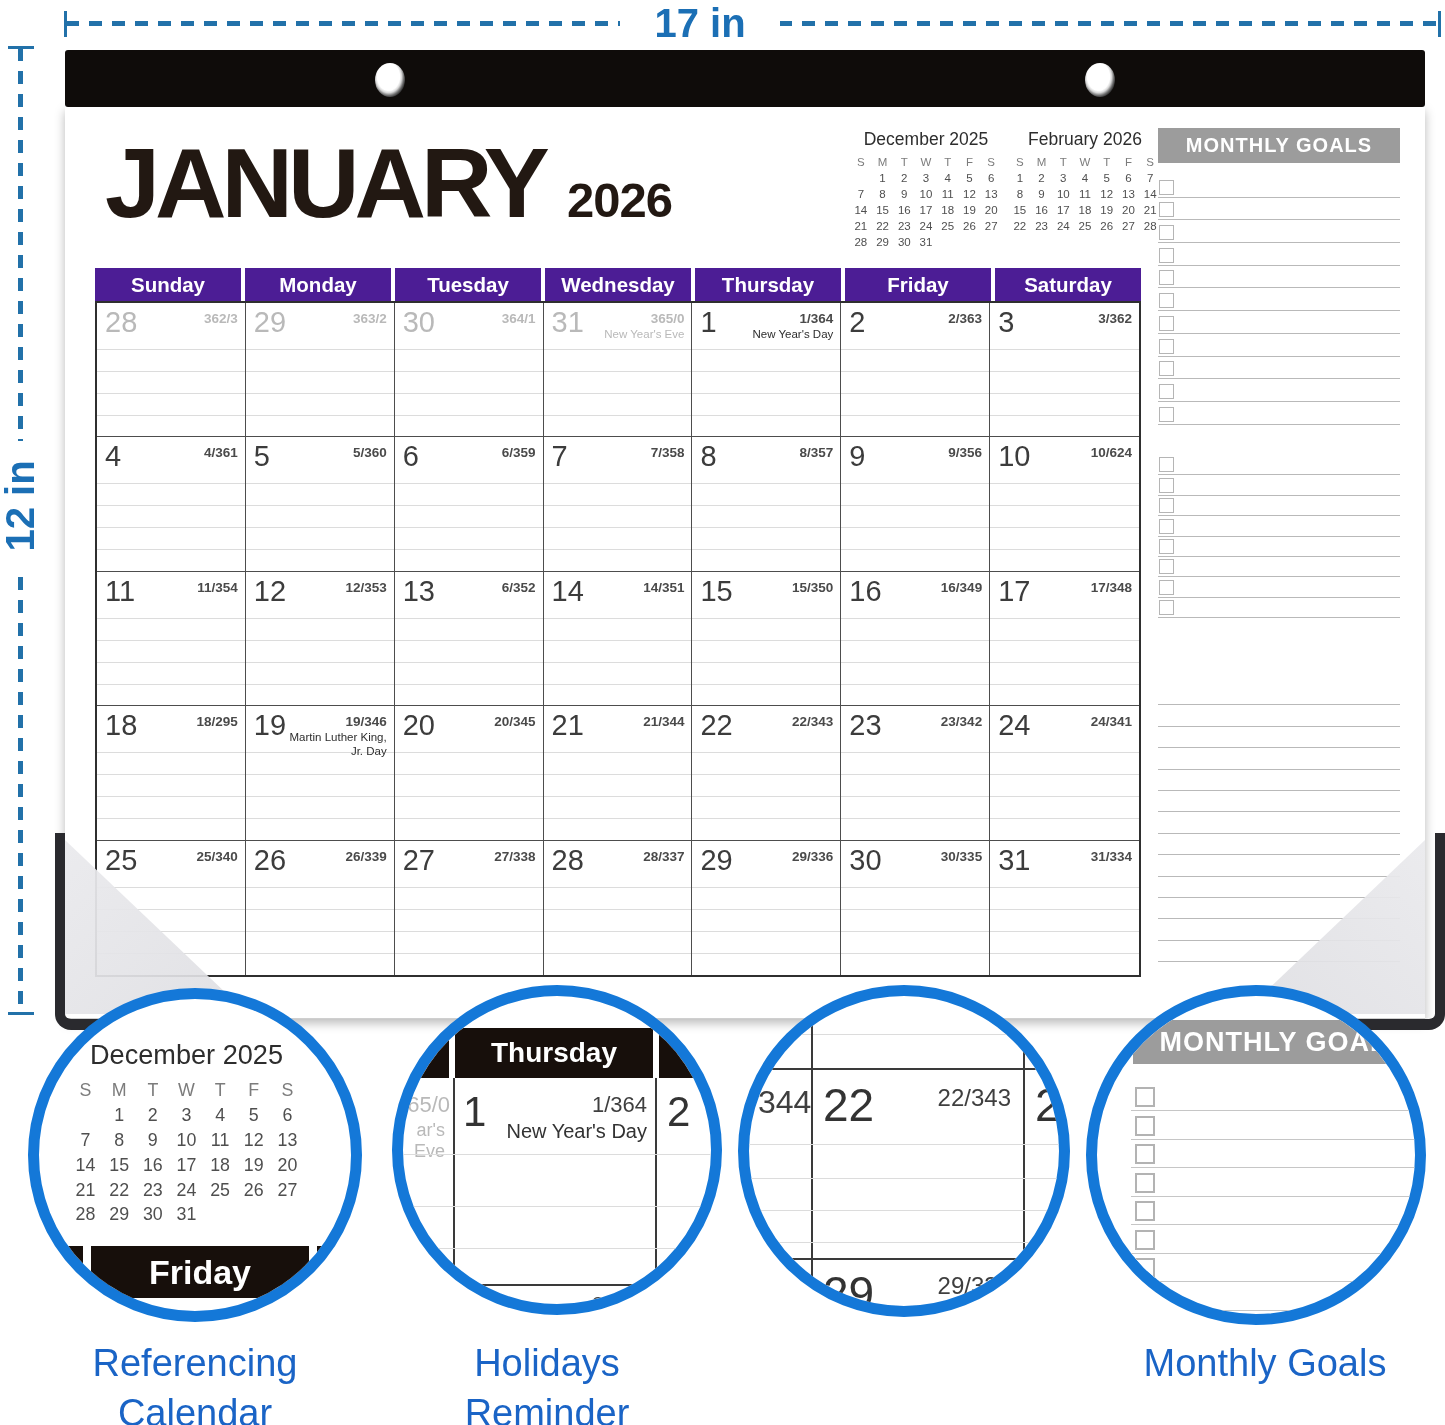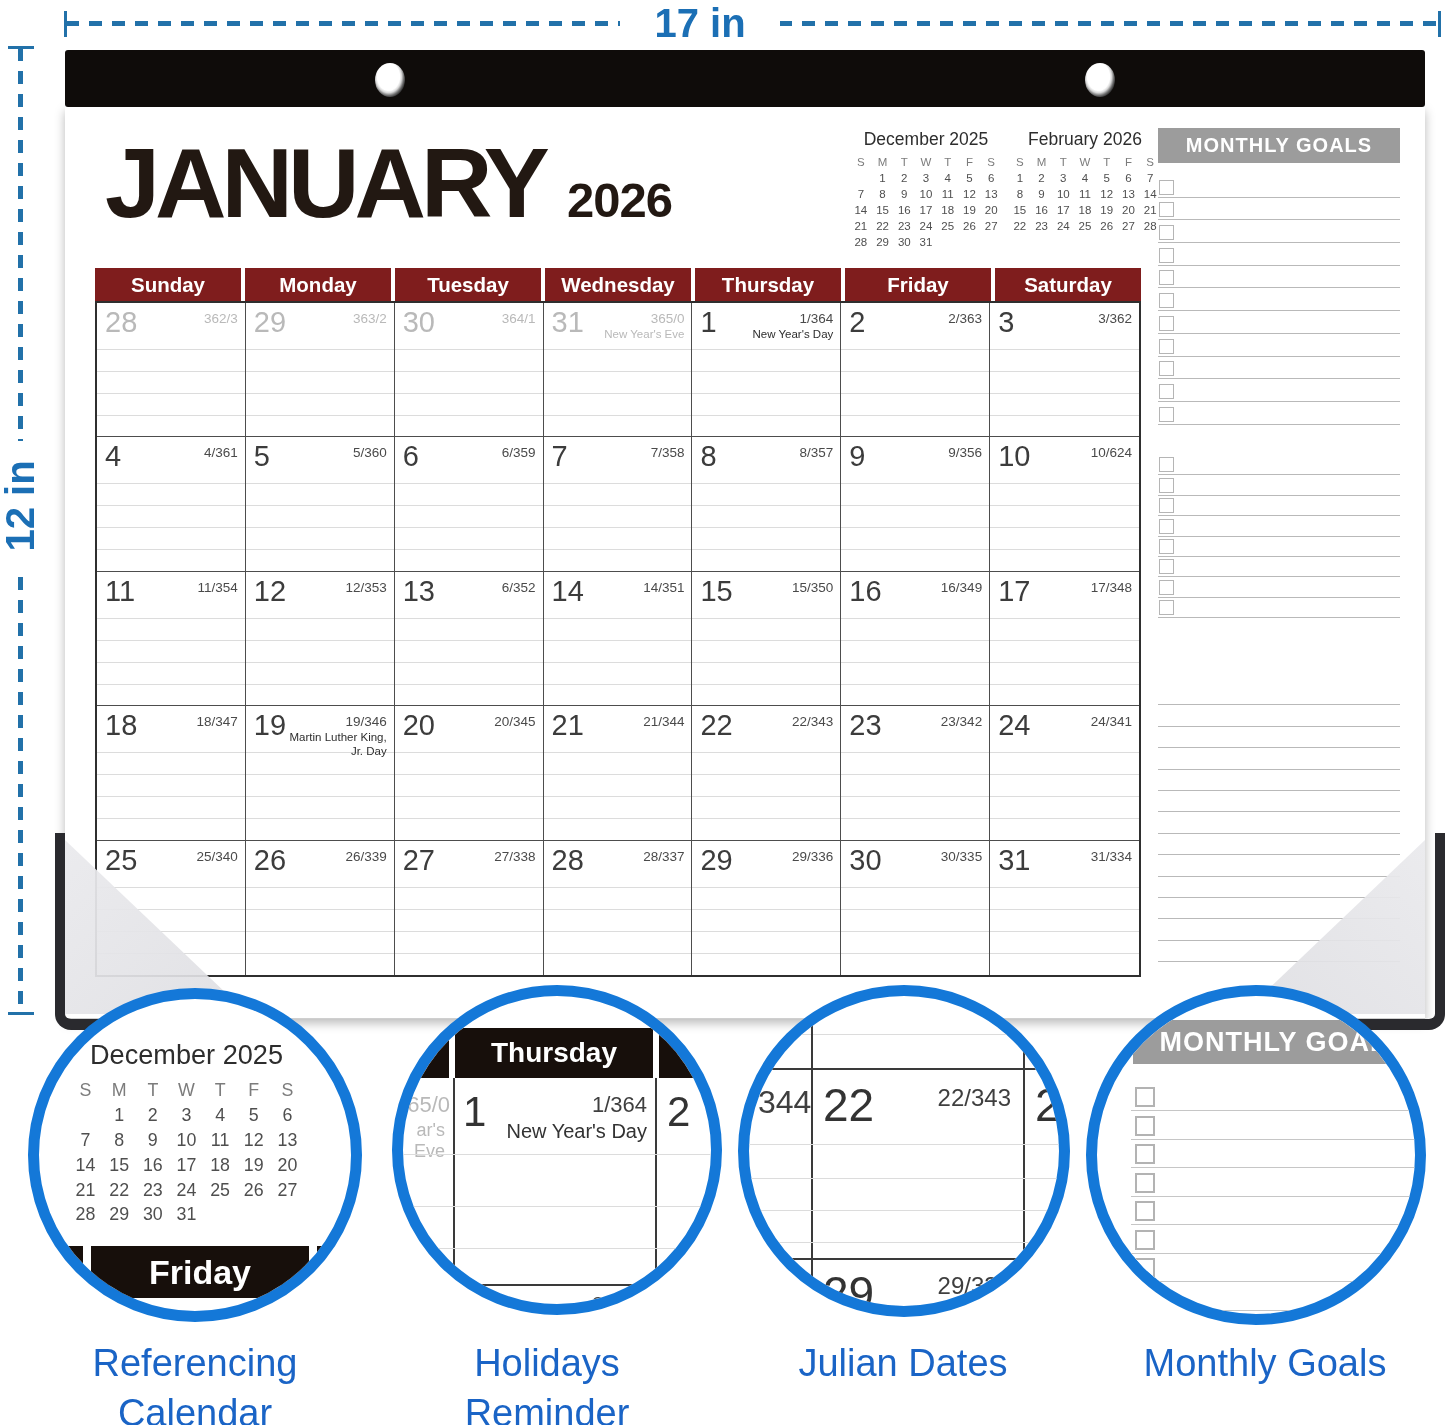--- a/index.html
+++ b/index.html
@@ -47,30 +47,30 @@
            letter-spacing:1px;text-align:center;line-height:35px;}
   .sb-rows-0{margin-top:12px;} .sb-rows-1{margin-top:8px;} .sb-rows-2{margin-top:16px;}
   .sb-row{position:relative;border-bottom:1px solid #b9b9b9;}
   .sb-row-cb{height:21.7px;} .sb-sec-1 .sb-row-cb{height:19.4px;}
   .sb-line{height:20.4px;border-bottom:1px solid #b9b9b9;}
   .cb{position:absolute;left:1px;bottom:2px;width:13px;height:13px;border:1.5px solid #b5b5b5;background:#fff;}
 
   
   .grid{position:absolute;left:30px;top:161px;width:1046px;height:709px;}
   .wd-row{display:flex;gap:4px;height:33px;}
-  .wd-cell{flex:1;background:#7f1d1d;color:#fff;font-weight:bold;font-size:20.5px;
+  .wd-cell{flex:1;background:#4c1d95;color:#fff;font-weight:bold;font-size:20.5px;
            text-align:center;line-height:33px;}
   .grid-body{position:absolute;left:0;top:33px;width:1046px;height:676px;
              display:grid;grid-template-columns:repeat(7,1fr);grid-template-rows:repeat(5,1fr);
              border:2px solid #2f2f2f;box-sizing:border-box;}
   .cell{position:relative;border-right:1px solid #4d4d4d;border-bottom:1px solid #4d4d4d;overflow:hidden;}
   .cell:nth-child(7n){border-right:none;}
   .cell:nth-child(n+29){border-bottom:none;}
   .daynum{position:absolute;left:8px;top:3px;font-size:29px;color:#3c3c3c;}
-  .julian{position:absolute;right:7px;top:8px;font-size:13.5px;color:#4a4a4a;}
+  .julian{position:absolute;right:7px;top:8px;font-size:13.5px;color:#4a4a4a;font-weight:bold;}
   .holiday{position:absolute;right:7px;top:25px;width:104px;font-size:11.5px;line-height:1.2;
            text-align:right;color:#2e2e2e;}
   .cell.muted .daynum,.cell.muted .julian,.cell.muted .holiday{color:#b9b9b9;}
   .rule{position:absolute;left:0;right:0;height:1px;background:#dcdcdc;}
   .r1{top:46px;} .r2{top:68px;} .r3{top:90px;} .r4{top:112px;}
 
   
   .fold{position:absolute;top:733px;width:183px;height:174px;z-index:5;
         background:linear-gradient(135deg,rgba(234,234,237,.95),rgba(222,222,226,.9));}
   .fold-l{left:0;clip-path:polygon(0 0,0 100%,100% 100%);}
@@ -506,21 +506,21 @@
               <div class="rule r4"></div>
               <div class="daynum">17</div>
               <div class="julian">17/348</div>
             </div>
             <div class="cell">
               <div class="rule r1"></div>
               <div class="rule r2"></div>
               <div class="rule r3"></div>
               <div class="rule r4"></div>
               <div class="daynum">18</div>
-              <div class="julian">18/347</div>
+              <div class="julian">18/295</div>
             </div>
             <div class="cell">
               <div class="rule r1"></div>
               <div class="rule r2"></div>
               <div class="rule r3"></div>
               <div class="rule r4"></div>
               <div class="daynum">19</div>
               <div class="julian">19/346</div>
               <div class="holiday">Martin Luther King, Jr. Day</div>
             </div>
@@ -758,16 +758,15 @@
           <div class="g-cb"></div>
         </div>
         <div class="g-row" style="top: 285.5px;">
           <div class="g-cb"></div>
         </div>
       </div>
   </div>
 
   <div class="caption cap1">Referencing Calendar</div>
   <div class="caption cap2">Holidays Reminder</div>
-  <div class="caption cap3">Julian Dates</div>
   <div class="caption cap4">Monthly Goals</div>
 
 </div>
 
 </body></html>

